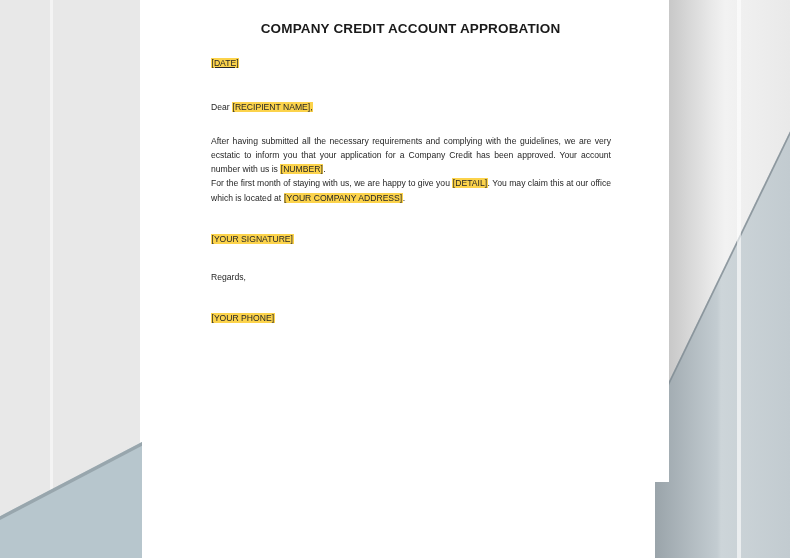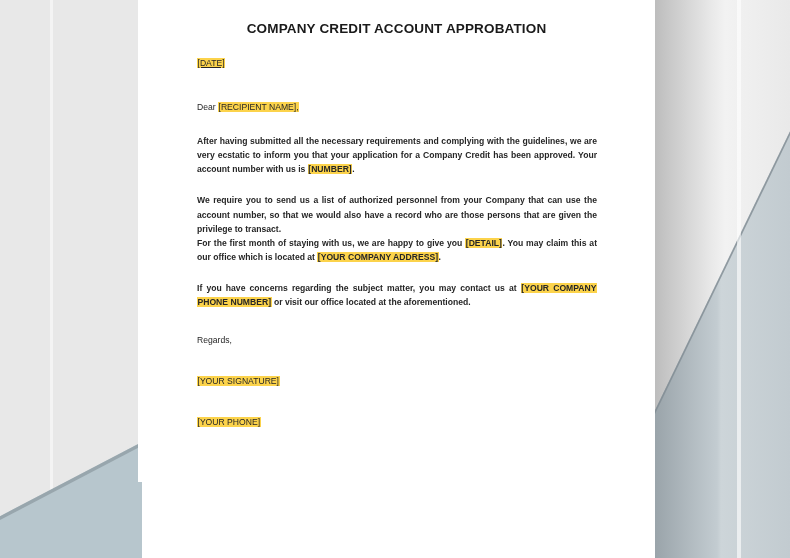--- a/index.html
+++ b/index.html
@@ -75,21 +75,21 @@
   .bg-right-divider {
     position: absolute;
     left: 737px; top: 0;
     width: 4px; height: 558px;
     background: rgba(255,255,255,0.62);
   }
 
   
   .page {
     position: absolute;
-    left: 138px; top: 0;
+    left: 152px; top: 0;
     width: 517px; height: 482px;
     background: #ffffff;
   }
 
   .doc-title {
     position: absolute;
     left: 0; right: 0;
     top: 21px;
     text-align: center;
     font-size: 13.5px;
@@ -107,21 +107,21 @@
   }
 
   .line, .para {
     font-size: 8.6px;
     line-height: 14.1px;
     color: #262626;
     text-align: justify;
     text-justify: inter-word;
     font-family: "Liberation Sans", sans-serif;
   }
-  .para { margin: 0; font-weight: bold; }
+  .para { margin: 0; }
 
   .blk-date      { margin: 0 0 0 0; text-decoration: underline; }
   .blk-salut     { margin: 30px 0 11px 0; }
   .blk-p1        { margin: 20px 0 0 0; }
   .blk-p2        { margin: 17px 0 0 0; }
   .blk-p3        { margin: 17px 0 0 0; }
   .blk-p4        { margin: 0 0 0 0; }
   .blk-p5        { margin: 17px 0 0 0; }
   .blk-regards   { margin: 24px 0 0 0; }
   .blk-signature { margin: 27px 0 0 0; }
@@ -161,32 +161,30 @@
       <div class="line blk-date nowrapline">
         <span class="hl">[DATE]</span>
       </div>
 
       <div class="line blk-salut nowrapline">
         <span>Dear </span><span class="hl">[RECIPIENT NAME],</span>
       </div>
 
       <p class="para blk-p1"><span>After having submitted all the necessary requirements and complying with the guidelines, we are very ecstatic to inform you that your application for a Company Credit has been approved. Your account number with us is </span><span class="hl">[NUMBER]</span><span>.</span></p>
 
-      <p class="para blk-p2">We require you to send us a list of authorized personnel from your Company that can use the account number, so that we would also have a record who are those persons that are given the privilege to transact.</p>
 
 
       <p class="para blk-p4"><span>For the first month of staying with us, we are happy to give you </span><span class="hl">[DETAIL]</span><span>. You may claim this at our office which is located at </span><span class="hl">[YOUR COMPANY ADDRESS]</span><span>.</span></p>
 
-      <p class="para blk-p5"><span>If you have concerns regarding the subject matter, you may contact us at </span><span class="hl">[YOUR COMPANY PHONE NUMBER]</span><span> or visit our office located at the aforementioned.</span></p>
-
-      <div class="line blk-regards nowrapline">Regards,</div>
 
       <div class="line blk-signature nowrapline">
         <span class="hl">[YOUR SIGNATURE]</span>
       </div>
+
+      <div class="line blk-regards nowrapline">Regards,</div>
 
       <div class="line blk-name nowrapline">
         <span class="hl">[YOUR PHONE]</span>
       </div>
 
     </div>
   </div>
 </div>
 
 </body></html>

